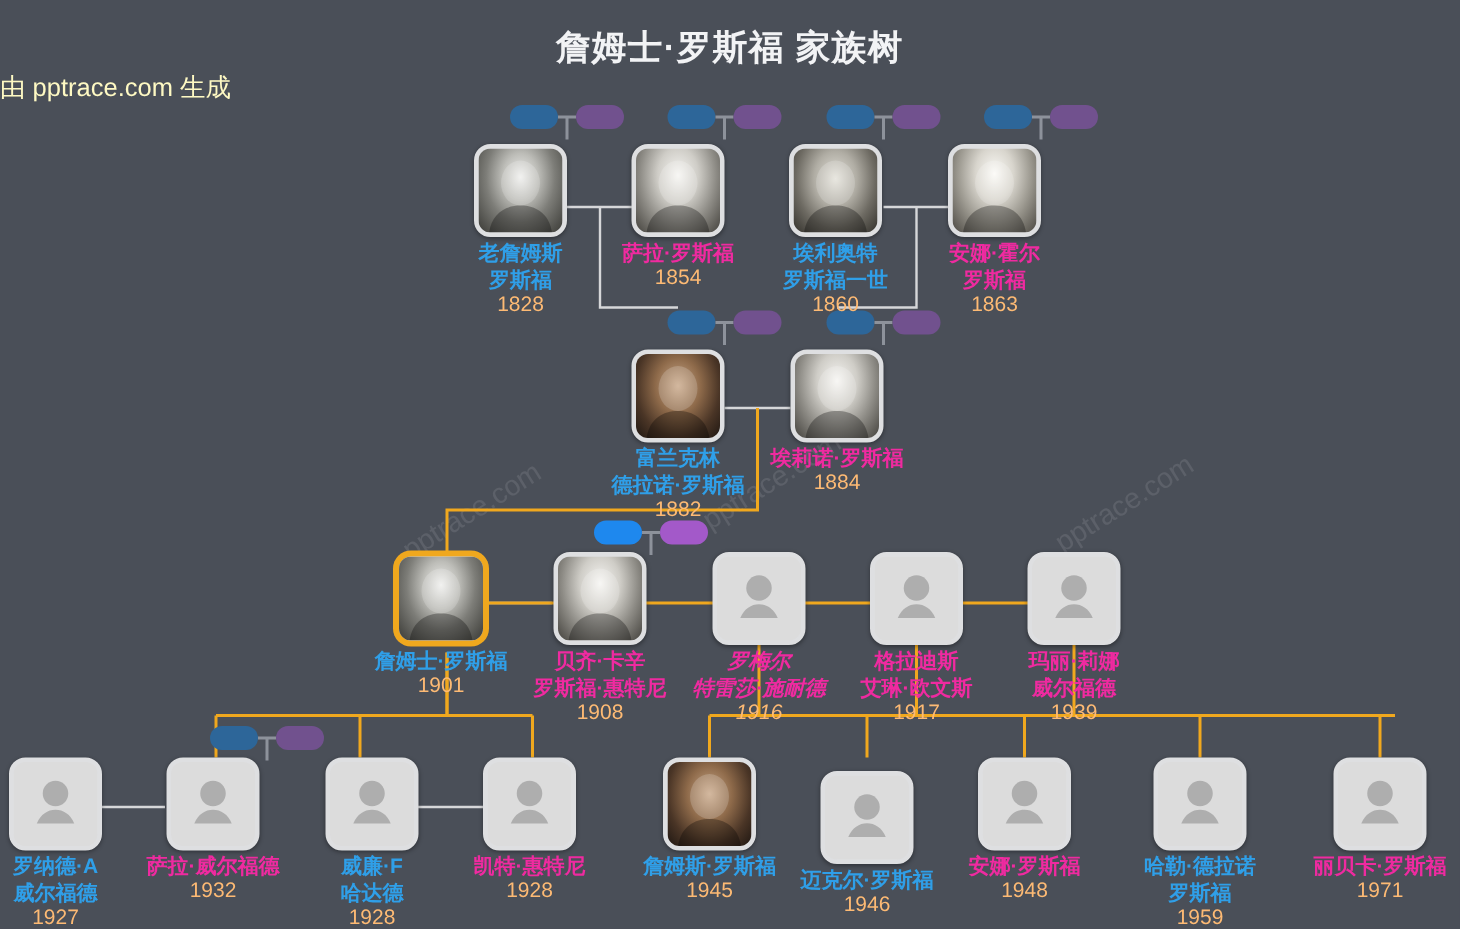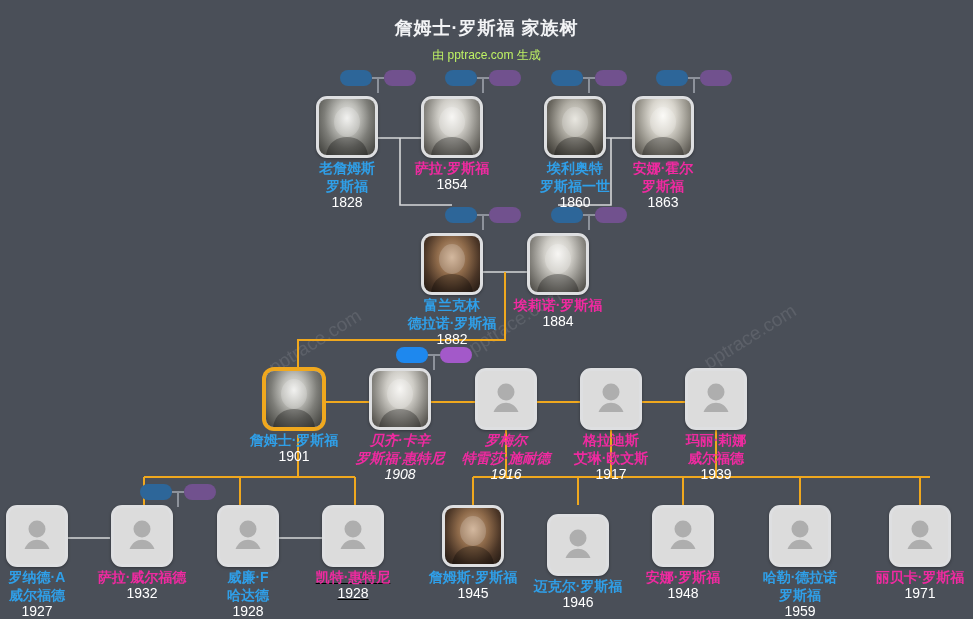--- a/index.html
+++ b/index.html
@@ -9,27 +9,27 @@
     font-family:"Liberation Sans","DejaVu Sans",sans-serif;
     overflow:hidden;
     position:relative;
   }
   #stage{position:absolute;inset:0;}
 
   
   .title{
     position:absolute;left:0;right:0;top:16px;
     text-align:center;
-    color:#f2f3f5;font-size:18px;font-weight:bold;
+    color:#f2f3f5;font-size:23px;font-weight:bold;
     letter-spacing:1px;
   }
   .subtitle{
     position:absolute;left:0;right:0;top:47px;
-    text-align:center;
-    color:#bef264;font-size:12px;
+    text-align:left;
+    color:#fef9c3;font-size:17px;
   }
 
   
   .wm{
     position:absolute;color:rgba(255,255,255,.10);
     font-size:19px;transform:rotate(-32deg);
     transform-origin:left top;white-space:nowrap;
     pointer-events:none;user-select:none;
   }
 
@@ -56,21 +56,21 @@
     overflow:hidden;position:relative;
     border:3px solid #dedfe1;
     box-sizing:border-box;
   }
   .card.sel{border-color:#f0a81e;box-shadow:0 0 0 1px #f0a81e;}
   .photo{position:absolute;inset:0;background-size:cover;background-position:center top;}
   .ph-svg{position:absolute;inset:0;}
   .nm{margin-top:3px;font-size:14px;font-weight:bold;line-height:15px;}
   .nm.m{color:#2f9fe8;}
   .nm.f{color:#ef2aa0;}
-  .yr{color:#ffffff;font-size:14px;line-height:16px;}
+  .yr{color:#fdba74;font-size:14px;line-height:16px;}
 </style>
 </head>
 <body>
 
 <div id="stage">
 
   <div class="title">詹姆士·罗斯福 家族树</div>
   <div class="subtitle">由 pptrace.com 生成</div>
 
   <div class="wm" style="left:465px;top:340px;">pptrace.com</div>
@@ -195,21 +195,21 @@
         <div class="card">
           <div class="photo" style="background-image: radial-gradient(at 50% 32%, rgb(246, 245, 242) 0%, rgb(207, 205, 199) 34%, rgb(142, 140, 134) 64%, rgb(68, 66, 61) 100%);"></div>
           <svg viewBox="0 0 56 56" class="ph-svg">
             <ellipse cx="28" cy="23" rx="13" ry="15" fill="rgba(255,255,255,.18)"></ellipse>
             <path d="M7 56c2-13 11-18 21-18s19 5 21 18z" fill="rgba(0,0,0,.30)"></path>
           </svg>
         </div>
         <div class="nm f">萨拉·罗斯福</div>
         <div class="yr">1854</div>
       </div>
-      <div class="person" style="left: 500px; top: 96px;">
+      <div class="person" style="left: 482px; top: 96px;">
         <div class="card">
           <div class="photo" style="background-image: radial-gradient(at 50% 36%, rgb(228, 226, 218) 0%, rgb(176, 173, 164) 36%, rgb(110, 107, 99) 66%, rgb(50, 48, 43) 100%);"></div>
           <svg viewBox="0 0 56 56" class="ph-svg">
             <ellipse cx="28" cy="23" rx="13" ry="15" fill="rgba(255,255,255,.18)"></ellipse>
             <path d="M7 56c2-13 11-18 21-18s19 5 21 18z" fill="rgba(0,0,0,.30)"></path>
           </svg>
         </div>
         <div class="nm m">埃利奥特</div>
         <div class="nm m">罗斯福一世</div>
         <div class="yr">1860</div>
@@ -253,21 +253,21 @@
         <div class="card sel">
           <div class="photo" style="background-image: radial-gradient(at 50% 34%, rgb(239, 239, 237) 0%, rgb(189, 189, 184) 30%, rgb(125, 125, 120) 58%, rgb(58, 58, 54) 100%);"></div>
           <svg viewBox="0 0 56 56" class="ph-svg">
             <ellipse cx="28" cy="23" rx="13" ry="15" fill="rgba(255,255,255,.18)"></ellipse>
             <path d="M7 56c2-13 11-18 21-18s19 5 21 18z" fill="rgba(0,0,0,.30)"></path>
           </svg>
         </div>
         <div class="nm m">詹姆士·罗斯福</div>
         <div class="yr">1901</div>
       </div>
-      <div class="person" style="left: 325px; top: 368px; font-style: italic;">
+      <div class="person" style="left: 325px; top: 368px;">
         <div class="card">
           <div class="photo" style="background-image: radial-gradient(at 50% 32%, rgb(246, 245, 242) 0%, rgb(207, 205, 199) 34%, rgb(142, 140, 134) 64%, rgb(68, 66, 61) 100%);"></div>
           <svg viewBox="0 0 56 56" class="ph-svg">
             <ellipse cx="28" cy="23" rx="13" ry="15" fill="rgba(255,255,255,.18)"></ellipse>
             <path d="M7 56c2-13 11-18 21-18s19 5 21 18z" fill="rgba(0,0,0,.30)"></path>
           </svg>
         </div>
         <div class="nm f">贝齐·卡辛</div>
         <div class="nm f">罗斯福·惠特尼</div>
         <div class="yr">1908</div>
@@ -336,21 +336,21 @@
           <svg viewBox="0 0 56 56" class="ph-svg">
             <rect width="56" height="56" fill="#dcdcdc"></rect>
             <circle cx="28" cy="21" r="8.5" fill="#aeaeae"></circle>
             <path d="M15.5 41c2.6-6.2 7.3-9.2 12.5-9.2S38 34.8 40.5 41z" fill="#aeaeae"></path>
           </svg>
         </div>
         <div class="nm m">威廉·F</div>
         <div class="nm m">哈达德</div>
         <div class="yr">1928</div>
       </div>
-      <div class="person" style="left: 278px; top: 505px; text-decoration: underline;">
+      <div class="person" style="left: 278px; top: 505px;">
         <div class="card">
           <svg viewBox="0 0 56 56" class="ph-svg">
             <rect width="56" height="56" fill="#dcdcdc"></rect>
             <circle cx="28" cy="21" r="8.5" fill="#aeaeae"></circle>
             <path d="M15.5 41c2.6-6.2 7.3-9.2 12.5-9.2S38 34.8 40.5 41z" fill="#aeaeae"></path>
           </svg>
         </div>
         <div class="nm f">凯特·惠特尼</div>
         <div class="yr">1928</div>
       </div>

